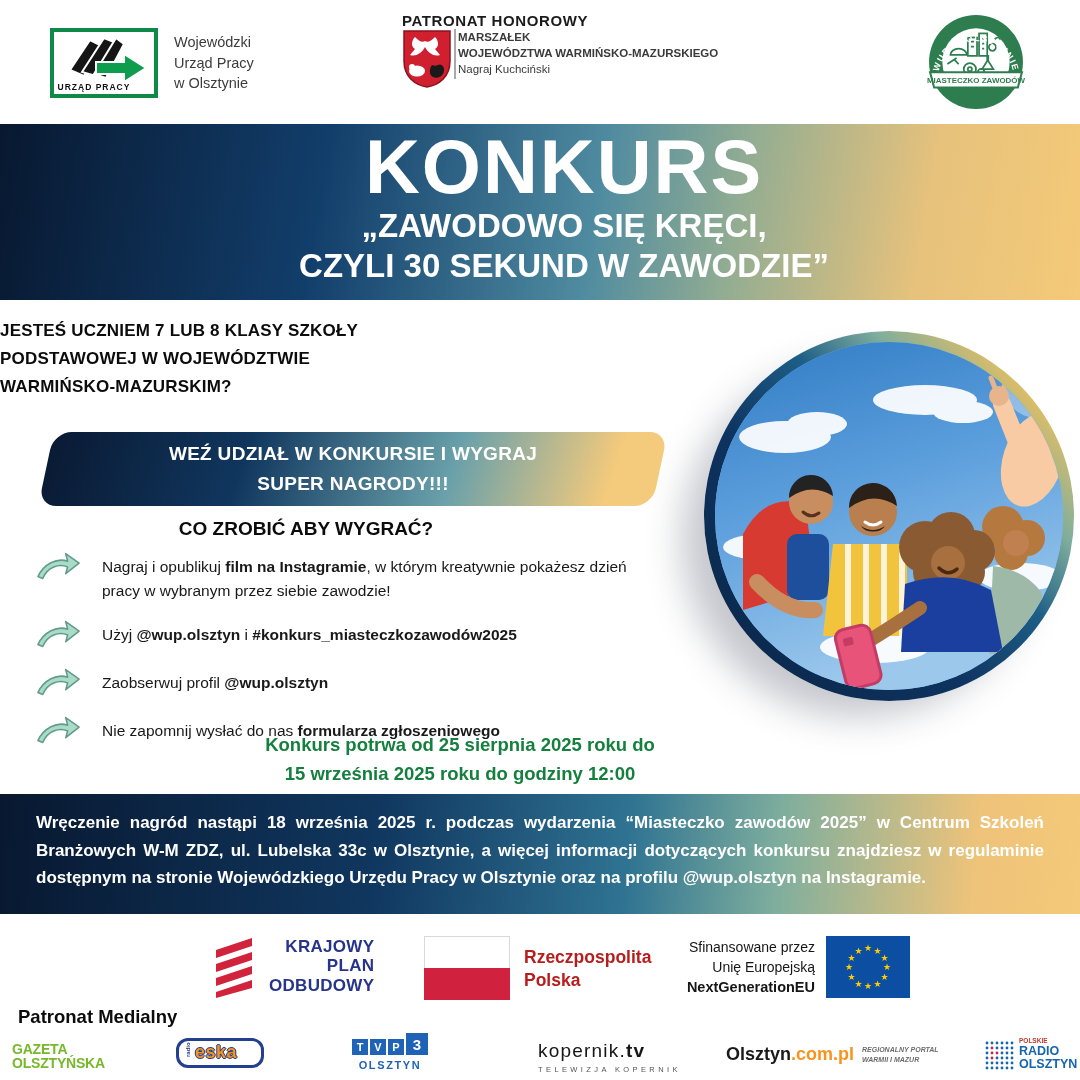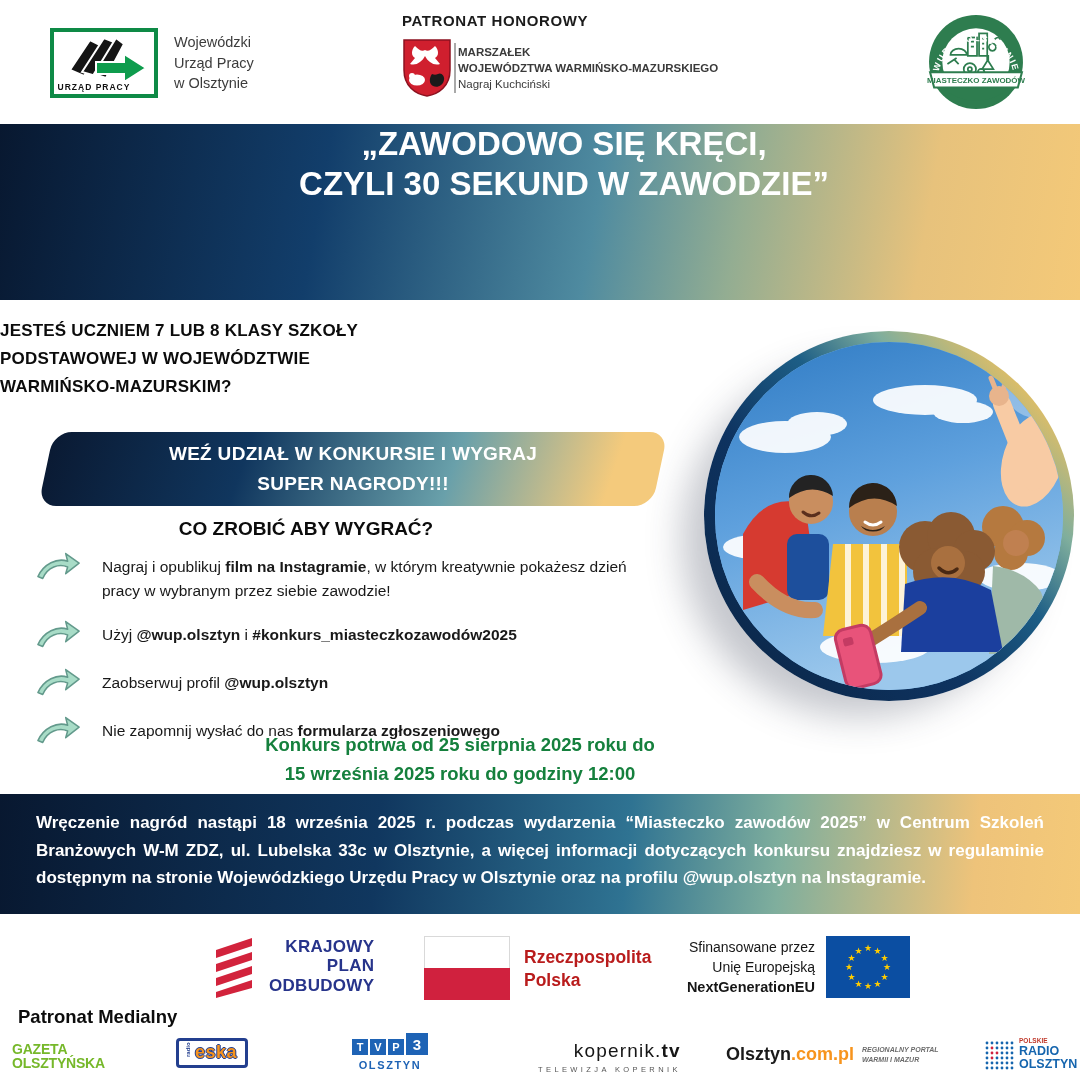--- a/index.html
+++ b/index.html
@@ -5,21 +5,21 @@
   html,body{margin:0;padding:0;background:#fff;}
   .poster{position:relative;width:1080px;height:1080px;background:#fff;overflow:hidden;
           font-family:"Liberation Sans","DejaVu Sans",sans-serif;color:#111;}
 
   
   .header{position:absolute;top:0;left:0;right:0;height:124px;background:#fff;}
   .wup-logo{position:absolute;left:50px;top:28px;display:flex;align-items:center;gap:16px;}
   .wup-org{font-size:14.5px;color:#3c3c3c;line-height:1.42;}
   .patronat{position:absolute;left:402px;top:12px;width:340px;}
   .patronat-title{font-size:15px;font-weight:bold;letter-spacing:.6px;color:#1b1b1b;}
-  .patronat-row{display:flex;margin-top:9px;gap:2px;align-items:center;}
+  .patronat-row{display:flex;gap:2px;}
   .pat-divider{width:2px;height:50px;background:#a9a9a9;}
   .pat-lines{font-size:11.5px;color:#3a3a3a;line-height:1.4;}
   .pat-lines .b{font-weight:bold;}
   .badge{position:absolute;left:927px;top:13px;width:98px;height:98px;}
 
   
   .banner{position:absolute;top:124px;left:0;right:0;height:176px;box-sizing:border-box;
     background:linear-gradient(100deg,#081830 0%,#123e6b 30%,#4f8ba0 55%,#93ad92 68%,#e7c27c 85%,#f4c978 100%);
     color:#fff;text-align:center;padding-left:48px;}
   .banner-title{font-size:76px;font-weight:800;letter-spacing:2px;line-height:1.02;margin-top:4px;}
@@ -65,31 +65,31 @@
   .flag-white{height:50%;background:#fff;border:1px solid #d9d9d9;border-bottom:none;box-sizing:border-box;}
   .flag-red{height:50%;background:#d0213e;}
   .rp-text{position:absolute;left:524px;top:946px;font-size:17.5px;font-weight:700;color:#b91c1c;line-height:1.3;}
   .eu-text{position:absolute;left:655px;top:938px;width:160px;text-align:right;font-size:14px;color:#161616;line-height:1.4;}
   .eu-text .bold{font-weight:800;font-size:14.5px;}
   .flag-eu{position:absolute;left:826px;top:936px;width:84px;height:62px;}
   .pat-medialny{position:absolute;left:18px;top:1006px;font-size:18.5px;font-weight:800;color:#0c0c0c;}
 
   .gazeta{position:absolute;left:12px;top:1042px;color:#76b82a;font-weight:800;font-size:14px;line-height:1.0;letter-spacing:-.2px;}
   .eska{position:absolute;left:176px;top:1038px;display:flex;align-items:center;gap:3px;
-    border:3px solid #233f8f;border-radius:4px;background:#fff;padding:1px 8px 2px 5px;}
+    border:3px solid #233f8f;border-radius:12px;background:#fff;padding:1px 24px 2px 5px;}
   .eska-small{font-size:6px;font-weight:800;color:#233f8f;transform:rotate(-90deg);width:8px;}
   .eska-label{font-size:18px;font-weight:800;color:#f7941d;letter-spacing:.5px;
     text-shadow:1px 0 #233f8f,-1px 0 #233f8f,0 1px #233f8f,0 -1px #233f8f;}
   .tvp{position:absolute;left:352px;top:1033px;text-align:center;}
   .tvp-row{display:flex;gap:2px;justify-content:center;align-items:flex-end;}
   .tvp-box{width:16px;height:16px;background:#1e63b5;color:#fff;font-size:11px;font-weight:800;
     display:flex;align-items:center;justify-content:center;}
   .tvp-box3{width:22px;height:22px;font-size:15px;}
   .tvp-city{font-size:11px;font-weight:800;color:#1e63b5;letter-spacing:1.6px;margin-top:4px;}
-  .kopernik{position:absolute;left:538px;top:1040px;text-align:right;}
+  .kopernik{position:absolute;left:538px;top:1040px;}
   .kop-main{font-size:19px;color:#161616;letter-spacing:1.2px;}
   .kop-main b{font-weight:800;}
   .kop-sub{font-size:7.5px;letter-spacing:3.4px;color:#555;margin-top:3px;}
   .ocp{position:absolute;left:726px;top:1044px;display:flex;gap:8px;align-items:center;}
   .ocp-main{font-size:18px;font-weight:800;}
   .ocp-main .black{color:#1a1a1a;}
   .ocp-main .orange{color:#f7941d;}
   .ocp-sub{font-size:7px;font-style:italic;font-weight:700;color:#6b6b6b;line-height:1.35;}
   .radio{position:absolute;left:984px;top:1038px;display:flex;gap:5px;align-items:center;}
   .radio-txt{line-height:1.05;}
@@ -164,20 +164,21 @@
             <path id="arcTop" d="M 12 56 A 37 37 0 0 1 84 56"></path>
           </defs>
         <text font-size="8.6" font-weight="bold" fill="#fff" letter-spacing="1.4">
           <textPath href="#arcTop" startOffset="50%" text-anchor="middle">WUP W OLSZTYNIE</textPath>
         </text>
       </svg>
     </div>
   </div>
 
   <div class="banner">
+    <div class="banner-title">KONKURS</div>
     <div class="banner-sub">„ZAWODOWO SIĘ KRĘCI,</div>
     <div class="banner-sub">CZYLI 30 SEKUND W ZAWODZIE”</div>
   </div>
 
   <div class="question">
     <div>JESTEŚ UCZNIEM 7 LUB 8 KLASY SZKOŁY</div>
     <div>PODSTAWOWEJ W WOJEWÓDZTWIE</div>
     <div>WARMIŃSKO-MAZURSKIM?</div>
   </div>
 

